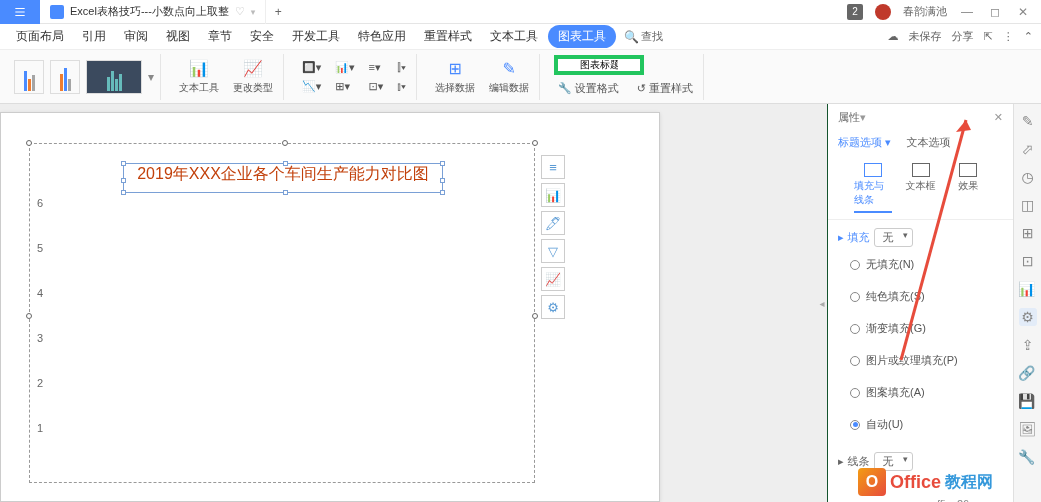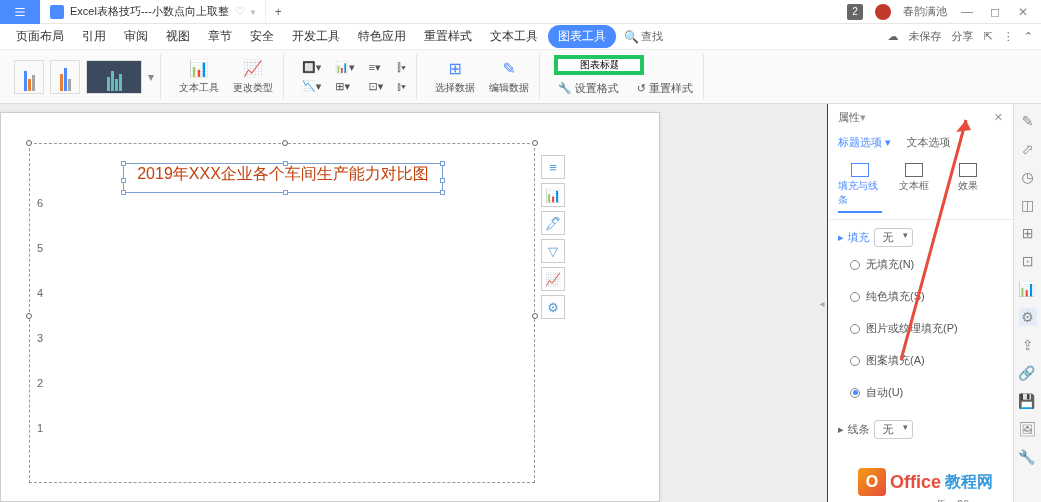--- a/index.html
+++ b/index.html
@@ -60,21 +60,21 @@
     .chart-float { position: absolute; left: 540px; top: 42px; width: 26px; display: flex; flex-direction: column; gap: 4px; }
     .float-btn { width: 24px; height: 24px; border: 1px solid #ccc; background: #fff; display: flex; align-items: center; justify-content: center; color: #5b9bd5; font-size: 13px; }
     
     
     .side-panel { width: 186px; background: #fff; border-left: 1px solid #14532d; display: flex; flex-direction: column; font-size: 11px; }
     .panel-head { padding: 6px 10px; display: flex; justify-content: space-between; align-items: center; color: #666; }
     .panel-head .close { color: #999; }
     .panel-tabs { display: flex; gap: 16px; padding: 4px 10px; }
     .ptab { color: #4a8bff; padding-bottom: 3px; }
     .ptab.alt { color: #666; }
-    .sub-tabs { display: flex; gap: 10px; padding: 6px 10px; border-bottom: 1px solid #eee; }
+    .sub-tabs { display: flex; gap: 10px; padding: 6px 26px; border-bottom: 1px solid #eee; }
     .subtab { display: flex; flex-direction: column; align-items: center; gap: 2px; font-size: 10px; color: #666; width: 44px; }
     .subtab.active { color: #4a8bff; border-bottom: 2px solid #4a8bff; padding-bottom: 4px; }
     .sub-icon { width: 18px; height: 14px; border: 1px solid currentColor; }
     .panel-section { padding: 8px 10px; }
     .sec-title { color: #4a8bff; font-size: 11px; margin-bottom: 6px; display: flex; align-items: center; gap: 4px; }
     .dropdown { float: right; border: 1px solid #ccc; border-radius: 3px; padding: 1px 18px 1px 8px; font-size: 11px; color: #666; position: relative; }
     .dropdown::after { content: '▾'; position: absolute; right: 4px; font-size: 9px; }
     .radio-list { display: flex; flex-direction: column; gap: 17px; padding: 4px 0 4px 12px; }
     .radio-item { display: flex; align-items: center; gap: 6px; color: #555; }
     .radio { width: 10px; height: 10px; border: 1px solid #888; border-radius: 50%; display: inline-block; }
@@ -328,20 +328,24 @@
         <label class="radio-item">
             <span class="radio"></span>
             <span>无填充(N)</span>
           </label>
         <label class="radio-item">
             <span class="radio"></span>
             <span>纯色填充(S)</span>
           </label>
         <label class="radio-item">
             <span class="radio"></span>
+            <span>渐变填充(G)</span>
+          </label>
+        <label class="radio-item">
+            <span class="radio"></span>
             <span>图片或纹理填充(P)</span>
           </label>
         <label class="radio-item">
             <span class="radio"></span>
             <span>图案填充(A)</span>
           </label>
         <label class="radio-item">
             <span class="radio checked"></span>
             <span>自动(U)</span>
           </label>

